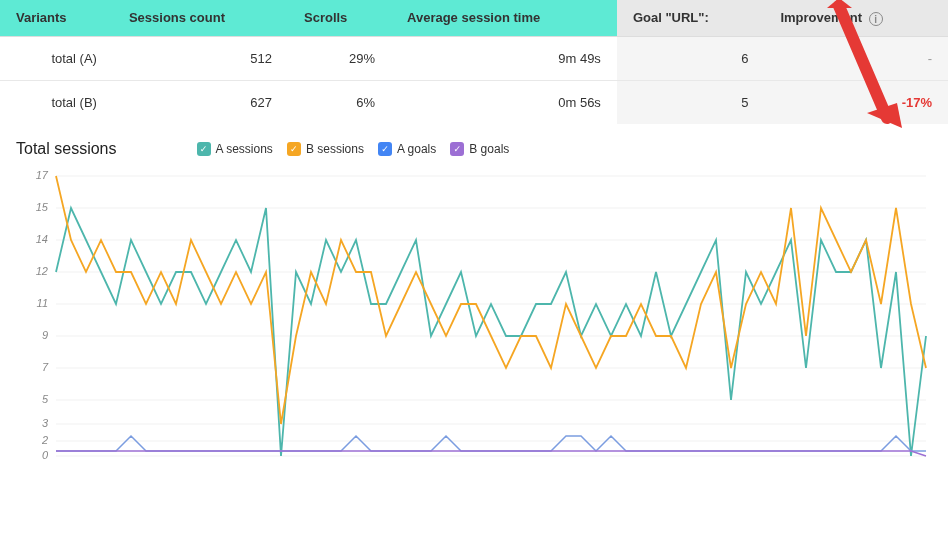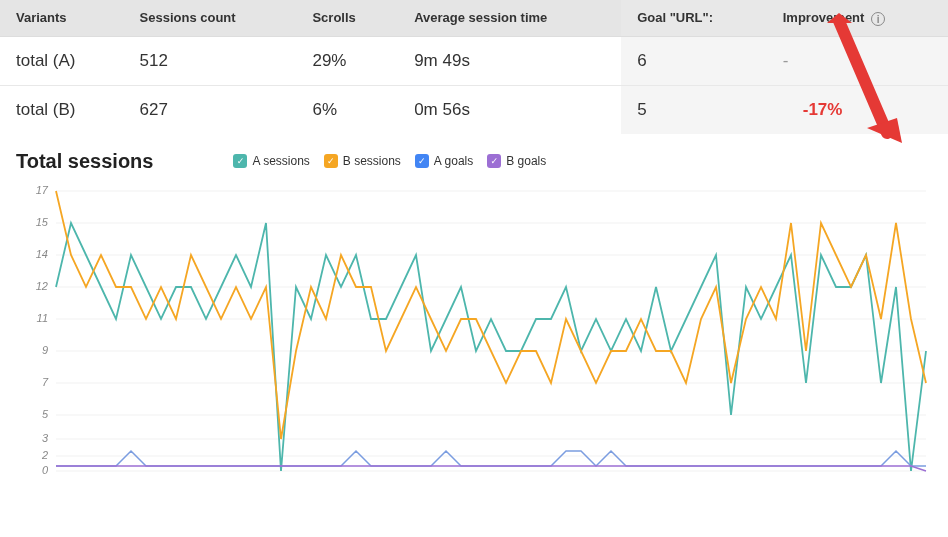--- a/index.html
+++ b/index.html
@@ -15,35 +15,36 @@
 
     
     .table-section {
       width: 100%;
     }
     table {
       width: 100%;
       border-collapse: collapse;
     }
     thead tr {
-      background: #e5e5e5;
+      background: #5eead4;
     }
     th {
       text-align: left;
       padding: 10px 16px;
       font-weight: 600;
       font-size: 13px;
       color: #333;
       border-bottom: 1px solid #ddd;
     }
     td {
       padding: 14px 16px;
       border-bottom: 1px solid #e8e8e8;
-      font-size: 17px;
-      color: #333;
+      font-size: 13px;
+      color: #333;
+      text-align: right;
     }
     tr:last-child td {
       border-bottom: none;
     }
     .goal-col-header {
       background: #e8e8e8;
     }
     .goal-col {
       background: #f5f5f5;
     }
@@ -75,22 +76,22 @@
       padding: 16px 16px 0 16px;
       position: relative;
     }
     .chart-header {
       display: flex;
       align-items: center;
       margin-bottom: 8px;
       gap: 20px;
     }
     .chart-title {
-      font-size: 20px;
-      font-weight: 700;
+      font-size: 16px;
+      font-weight: 400;
       color: #222;
     }
     .legend {
       display: flex;
       align-items: center;
       gap: 14px;
       margin-left: 60px;
     }
     .legend-item {
       display: flex;

